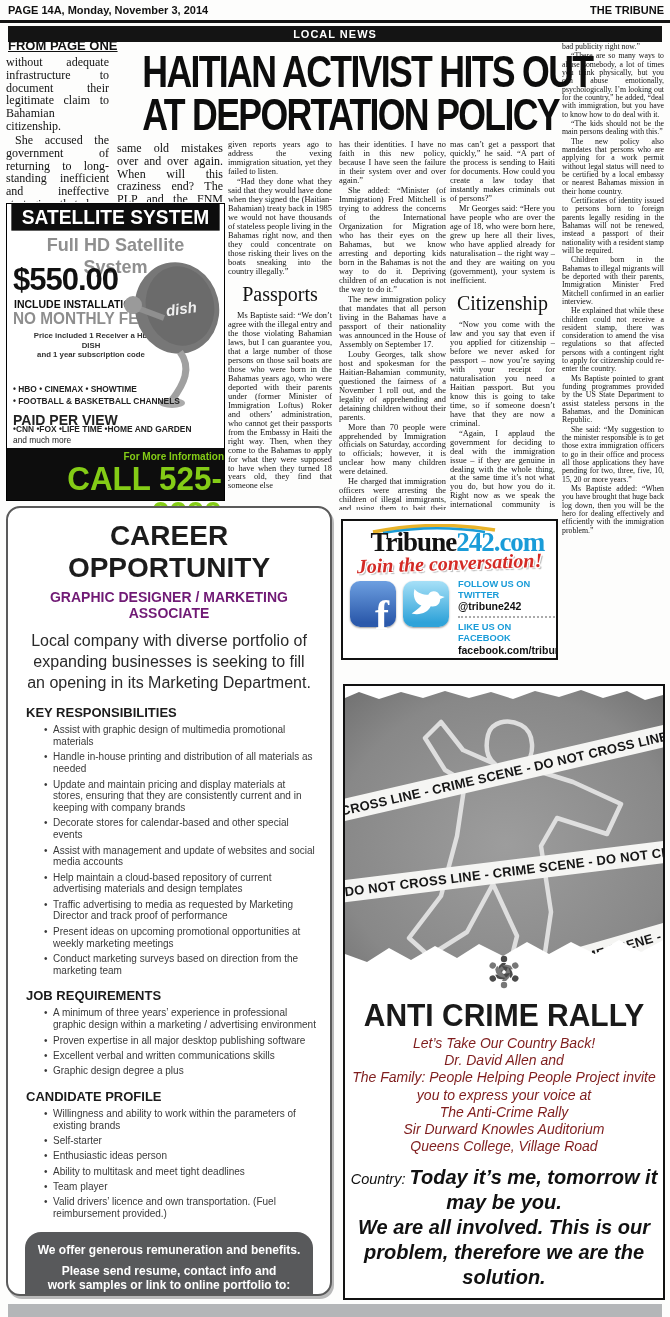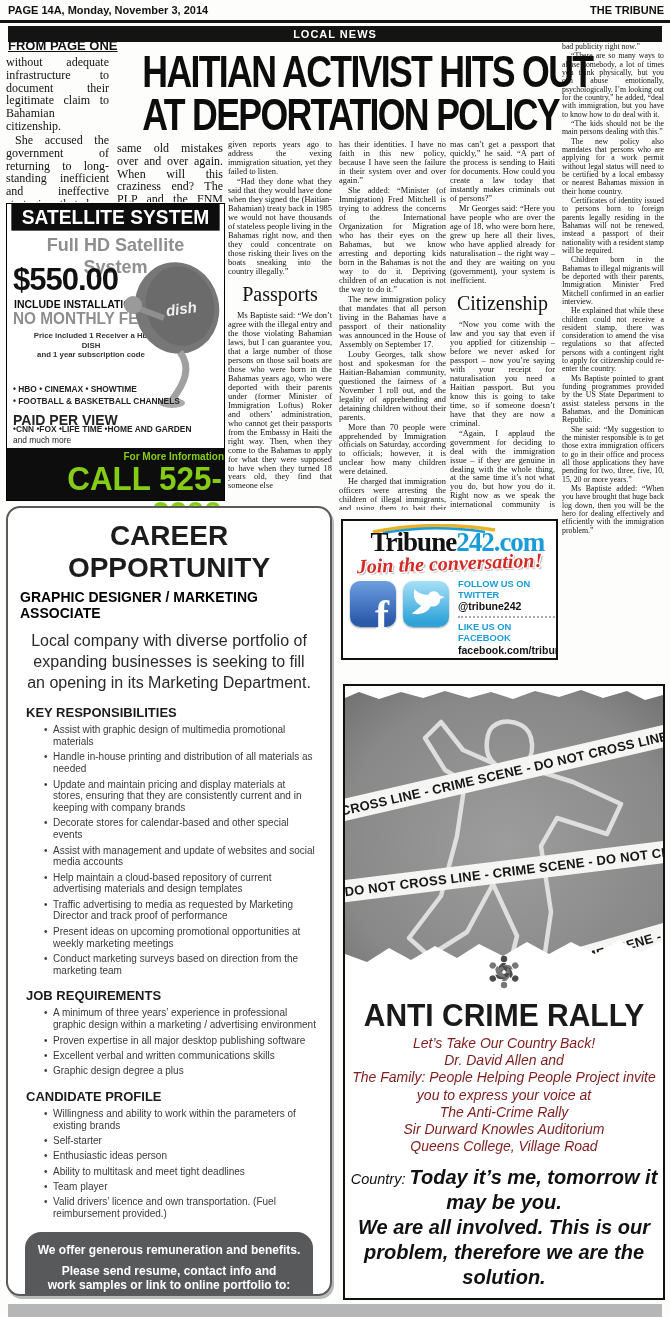--- a/index.html
+++ b/index.html
@@ -53,21 +53,21 @@
   .sat-foot{position:absolute;left:0;bottom:0;width:100%;height:52px;background:#0d0d0d;color:#84cc16;text-align:right;}
   .sat-foot-l1{font-family:"Liberation Sans",sans-serif;font-weight:bold;font-size:10px;margin-top:3px;}
   .sat-foot-l2{font-family:"Liberation Sans",sans-serif;font-weight:bold;font-size:32px;line-height:34px;
                letter-spacing:0px;transform:scale(.98,1.05);transform-origin:center;}
 
   
   .career{left:6px;top:506px;width:326px;height:790px;background:#fff;border:2.5px solid #5a5a5a;
           border-radius:14px;box-shadow:2px 3px 0 #b9b9b9;font-family:"Liberation Sans",sans-serif;
           padding:12px 12px 0 12px;box-sizing:border-box;overflow:hidden;}
   .car-title{font-size:28px;font-weight:bold;text-align:center;letter-spacing:0;color:#1c1c1c;}
-  .car-sub{font-size:14px;font-weight:bold;text-align:left;margin-top:5px;color:#000000;}
+  .car-sub{font-size:14px;font-weight:bold;text-align:center;margin-top:5px;color:#701a75;}
   .car-intro{font-size:16px;text-align:center;line-height:1.32;margin-top:9px;color:#2a2a2a;}
   .car-h{font-size:13px;font-weight:bold;margin:12px 0 4px 6px;color:#1c1c1c;}
   .car-ul{list-style:none;margin:0 0 0 24px;padding:0;}
   .car-ul li{font-size:10px;line-height:1.18;color:#3a3a3a;margin-bottom:3.5px;
              padding-left:9px;position:relative;}
   .car-ul li::before{content:"•";position:absolute;left:0;top:0;color:#3a3a3a;}
   .car-box{margin:12px auto 0 auto;width:272px;background:#58595b;border-radius:16px;color:#fff;
            text-align:center;padding:11px 8px 12px 8px;}
   .car-box .b1{font-size:12px;font-weight:bold;margin-bottom:7px;}
   .car-box .b2{font-size:12px;font-weight:bold;line-height:1.2;}

